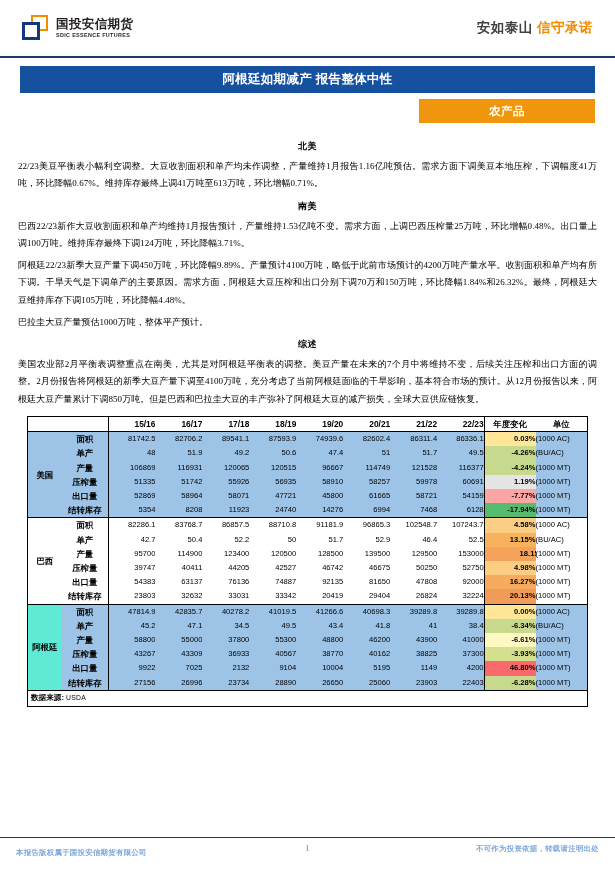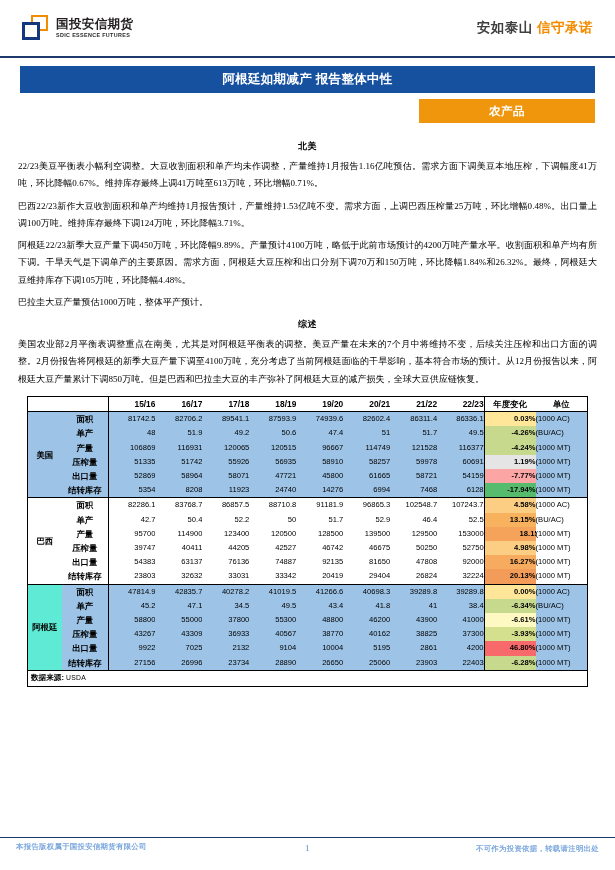--- a/index.html
+++ b/index.html
@@ -192,21 +192,21 @@
     bottom: 0;
     height: 32px;
     border-top: 1.5px solid #1b3a6b;
     display: flex;
     align-items: center;
     color: #7BA7DD;
     font-size: 7.4px;
     font-weight: bold;
     letter-spacing: 0.3px;
   }
-  .footer .f-left  { position: absolute; left: 16px;  top: 4px; }
+  .footer .f-left  { position: absolute; left: 16px;  top: 10px; }
   .footer .f-mid   { position: absolute; left: 50%; transform: translateX(-50%); top: 6px; }
   .footer .f-right { position: absolute; right: 16px; top: 6px; }
 </style>
 </head>
 <body>
 
 <div class="header">
   <div class="brand">
     <div class="logo-mark">
       <div class="sq-orange"></div>
@@ -225,20 +225,21 @@
 
 <div class="title-bar">阿根廷如期减产 报告整体中性</div>
 <div class="badge-row">
   <div class="badge">农产品</div>
 </div>
 
 <div class="content">
   <div id="sections-host">
       <div class="sec-head">北美</div>
       <p class="para">22/23美豆平衡表小幅利空调整。大豆收割面积和单产均未作调整，产量维持1月报告1.16亿吨预估。需求方面下调美豆本地压榨，下调幅度41万吨，环比降幅0.67%。维持库存最终上调41万吨至613万吨，环比增幅0.71%。</p>
+      <div class="sec-head">南美</div>
       <p class="para">巴西22/23新作大豆收割面积和单产均维持1月报告预计，产量维持1.53亿吨不变。需求方面，上调巴西压榨量25万吨，环比增幅0.48%。出口量上调100万吨。维持库存最终下调124万吨，环比降幅3.71%。</p>
       <p class="para">阿根廷22/23新季大豆产量下调450万吨，环比降幅9.89%。产量预计4100万吨，略低于此前市场预计的4200万吨产量水平。收割面积和单产均有所下调。干旱天气是下调单产的主要原因。需求方面，阿根廷大豆压榨和出口分别下调70万和150万吨，环比降幅1.84%和26.32%。最终，阿根廷大豆维持库存下调105万吨，环比降幅4.48%。</p>
       <p class="para">巴拉圭大豆产量预估1000万吨，整体平产预计。</p>
       <div class="sec-head">综述</div>
       <p class="para">美国农业部2月平衡表调整重点在南美，尤其是对阿根廷平衡表的调整。美豆产量在未来的7个月中将维持不变，后续关注压榨和出口方面的调整。2月份报告将阿根廷的新季大豆产量下调至4100万吨，充分考虑了当前阿根廷面临的干旱影响，基本符合市场的预计。从12月份报告以来，阿根廷大豆产量累计下调850万吨。但是巴西和巴拉圭大豆的丰产弥补了阿根廷大豆的减产损失，全球大豆供应链恢复。</p>
     </div>
 </div>
 
 <div class="table-wrap">
   <table class="data">
@@ -471,21 +472,21 @@
           <td class="c-unit">(1000 MT)</td>
         </tr>
         <tr style="background: rgb(157, 195, 230);">
           <td class="c-item">出口量</td>
           <td class="c-yr vline">9922</td>
           <td class="c-yr">7025</td>
           <td class="c-yr">2132</td>
           <td class="c-yr">9104</td>
           <td class="c-yr">10004</td>
           <td class="c-yr">5195</td>
-          <td class="c-yr">2861</td>
+          <td class="c-yr">1149</td>
           <td class="c-yr">4200</td>
           <td class="c-chg vline" style="background: rgb(248, 105, 107);">46.80%</td>
           <td class="c-unit">(1000 MT)</td>
         </tr>
         <tr style="background: rgb(157, 195, 230);">
           <td class="c-item">结转库存</td>
           <td class="c-yr vline">27156</td>
           <td class="c-yr">26996</td>
           <td class="c-yr">23734</td>
           <td class="c-yr">28890</td>

